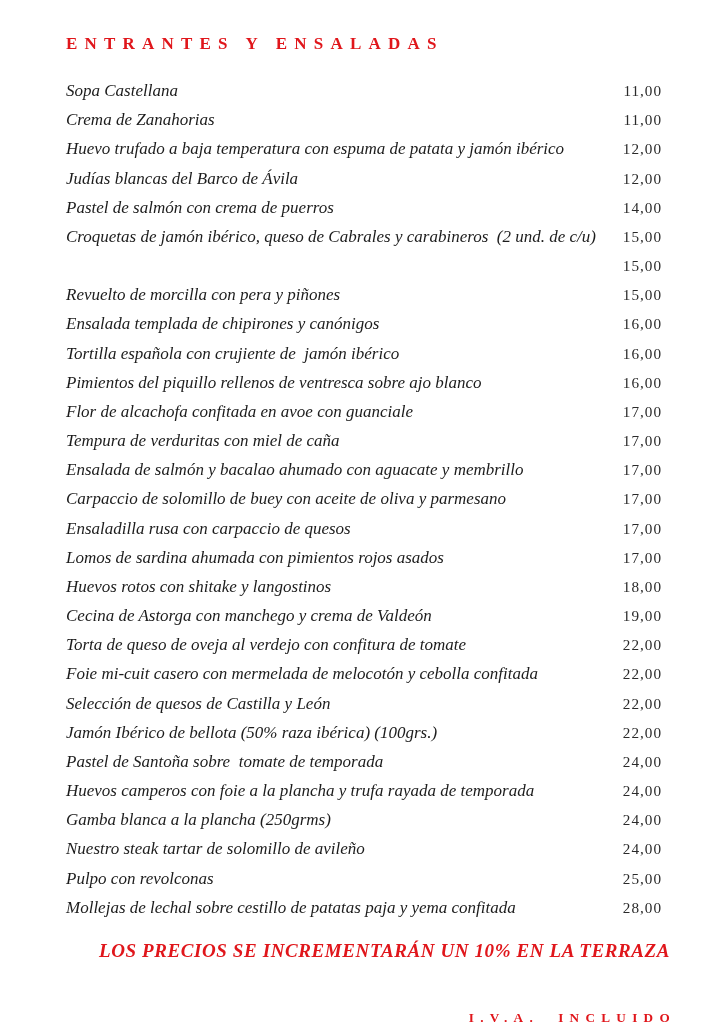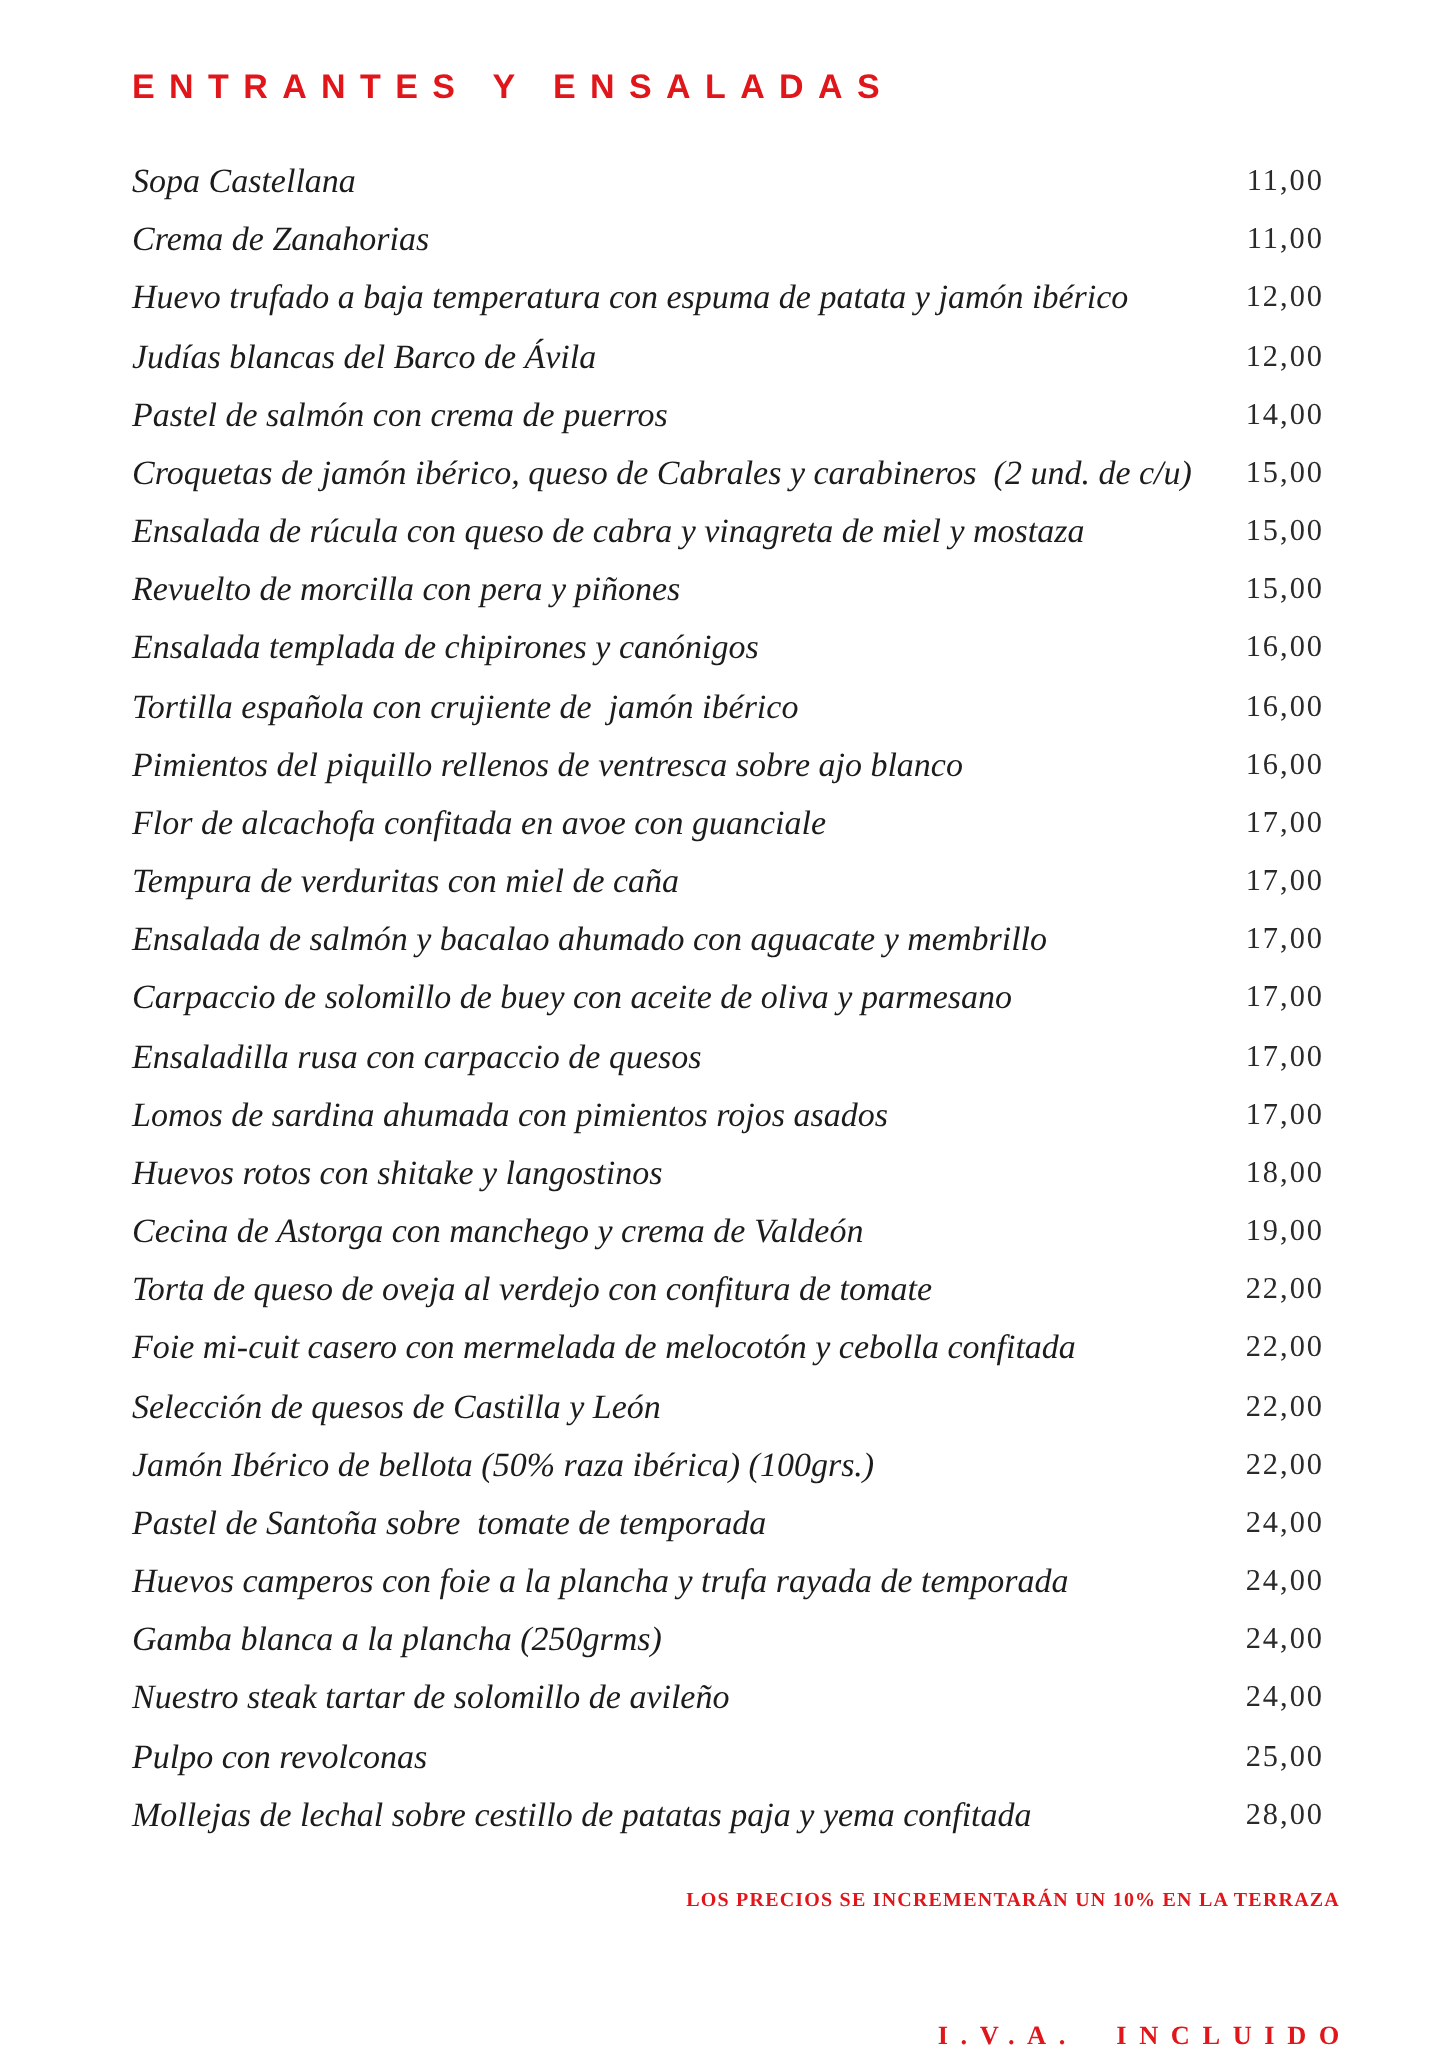--- a/index.html
+++ b/index.html
@@ -1,33 +1,33 @@
 <!DOCTYPE html>
 <html><head>
   <meta charset="utf-8">
   <style>
     html, body { margin: 0; padding: 0; background: #ffffff; }
     body { width: 724px; height: 1024px; position: relative; overflow: hidden; font-family: "Liberation Serif", "DejaVu Serif", serif; }
     .title {
       position: absolute; left: 66px; top: 34px;
       color: #e0161b; font-size: 17px; font-weight: bold; letter-spacing: 7.2px;
-      font-family: Liberation Sans, sans-serif;
+      font-family: Liberation Serif, serif;
     }
     .menu { position: absolute; left: 66px; top: 80px; width: 612px; }
     .row { position: relative; height: 29.18px; line-height: 22px; }
     .row .name {
       position: absolute; left: 0; top: 0; font-style: italic; font-size: 17px; color: #1c1c1c;
       font-family: "Liberation Serif", serif; white-space: pre;
     }
     .row .price {
       position: absolute; right: 16px; top: 0; font-size: 15.2px; color: #2a2a2a; letter-spacing: 1px;
       font-family: "Liberation Serif", serif;
     }
     .footer { position: absolute; right: 54px; top: 941px; text-align: right; color: #e0161b; font-weight: bold; font-family: "Liberation Serif", serif; }
-    .footer .line1 { font-size: 10px; letter-spacing: 0.6px; line-height: 19px; }
+    .footer .line1 { font-size: 19px; letter-spacing: 0.6px; line-height: 19px; font-style: italic; }
     .footer .line2 { font-size: 13.2px; letter-spacing: 6.3px; line-height: 19px; margin-right: -6px; margin-top: 48px; }
   </style>
 </head>
 <body>
 
 <div class="title">ENTRANTES Y ENSALADAS</div>
 
 <div class="menu">
   <div class="row">
       <span class="name">Sopa Castellana</span>
@@ -47,21 +47,20 @@
     </div>
   <div class="row">
       <span class="name">Pastel de salmón con crema de puerros</span>
       <span class="price">14,00</span>
     </div>
   <div class="row">
       <span class="name">Croquetas de jamón ibérico, queso de Cabrales y carabineros  (2 und. de c/u)</span>
       <span class="price">15,00</span>
     </div>
   <div class="row">
-      <span class="name">Ensalada de rúcula con queso de cabra y vinagreta de miel y mostaza</span>
       <span class="price">15,00</span>
     </div>
   <div class="row">
       <span class="name">Revuelto de morcilla con pera y piñones</span>
       <span class="price">15,00</span>
     </div>
   <div class="row">
       <span class="name">Ensalada templada de chipirones y canónigos</span>
       <span class="price">16,00</span>
     </div>

